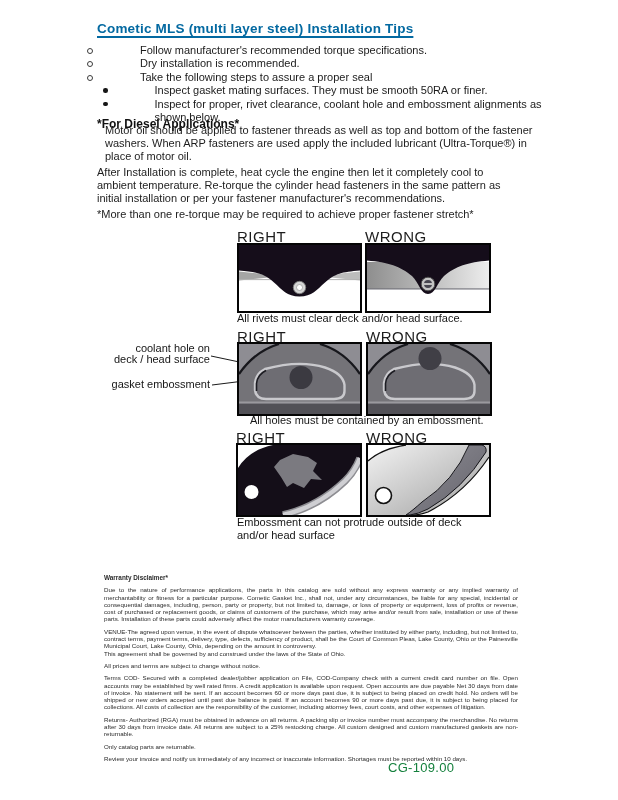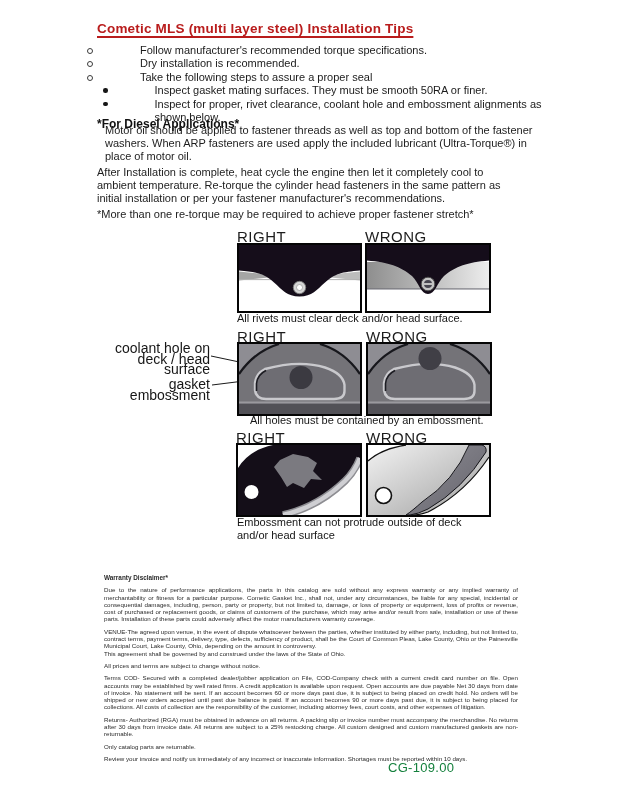--- a/index.html
+++ b/index.html
@@ -4,42 +4,42 @@
 <style>
   html,body{margin:0;padding:0;background:#e8e8e8;}
   .page{
     position:relative;width:618px;height:800px;background:#ffffff;
     font-family:"Liberation Sans","DejaVu Sans",sans-serif;color:#1b1b1b;
     margin:0 auto;overflow:hidden;
   }
   .abs{position:absolute;}
 
   .doc-title{
-    left:97px;top:21px;font-size:13.5px;font-weight:bold;color:#b91c1c;
+    left:97px;top:21px;font-size:13.5px;font-weight:bold;color:#0369a1;
     text-decoration:underline;text-decoration-thickness:1.5px;text-underline-offset:3px;
     letter-spacing:.2px;
   }
 
   .tips{left:87px;top:44px;width:470px;font-size:11px;line-height:13.4px;}
   .tip-row{display:flex;align-items:flex-start;gap:43px;}
   .tip-row.sub{padding-left:16px;}
   .o-bullet{flex:0 0 auto;width:4px;height:4px;border:1px solid #3c3c3c;border-radius:50%;margin:4px 4px 0 0;}
   .f-bullet{flex:0 0 auto;width:4.5px;height:4.5px;background:#161616;border-radius:50%;margin:4px 4px 0 0;}
 
   .sec-head{left:97px;top:117px;font-size:12px;font-weight:bold;color:#111;}
   .para{left:97px;width:428px;font-size:11px;line-height:13.2px;color:#1d1d1d;}
   .p1{top:124px;margin-left:8px;}
   .p2{top:166px;}
   .p3{top:208px;}
 
   .dg-label{font-size:15px;letter-spacing:.5px;color:#1d1d1d;width:121px;}
   .dg-caption{font-size:11px;line-height:12.5px;color:#161616;}
   .dg-box{border:2px solid #050505;display:block;background:#fff;}
 
-  .side-label{font-size:14px;line-height:10.5px;color:#161616;text-align:right;width:106px;left:104px;}
+  .side-label{font-size:11px;line-height:10.5px;color:#161616;text-align:right;width:106px;left:104px;}
 
   .legal{left:104px;top:574px;width:414px;font-size:6.2px;line-height:7.3px;color:#2a2a2a;}
   .legal h4{margin:0 0 5px 0;font-size:6.4px;}
   .legal p{margin:0 0 5px 0;text-align:justify;}
   .legal p.nj{text-align:left;margin-bottom:5px;}
   .legal .tight{margin-bottom:0;}
 
   .doc-number{left:388px;top:760px;font-size:13px;color:#15803d;letter-spacing:.3px;}
 </style>
 </head>

